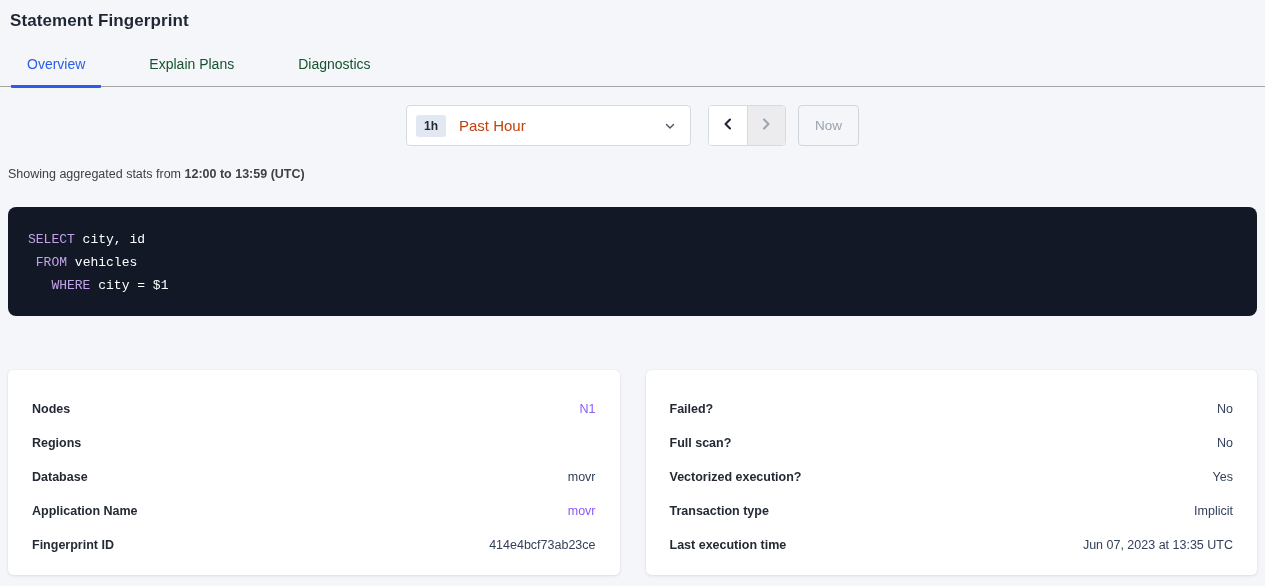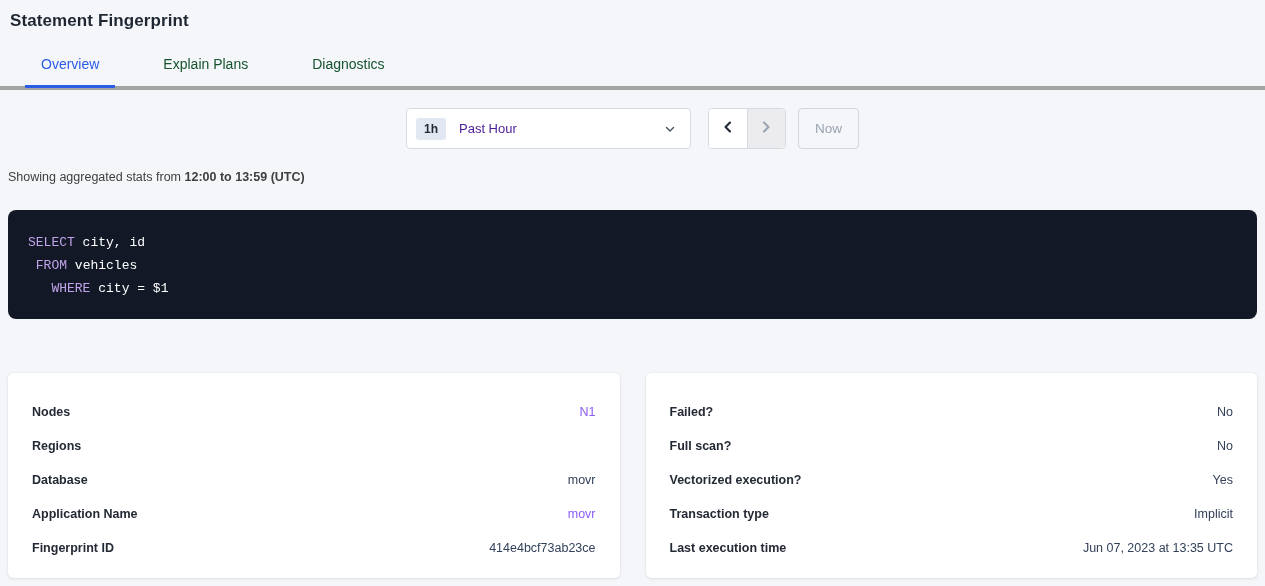--- a/index.html
+++ b/index.html
@@ -18,22 +18,22 @@
     font-size: 17px;
     font-weight: 700;
     color: #1f2733;
     letter-spacing: 0.1px;
   }
 
   
   .tabbar {
     display: flex;
     margin-top: 25px;
-    padding-left: 25px;
-    border-bottom: 4px solid #a3a3a3;
+    padding-left: 11px;
+    border-bottom: 1px solid #a3a3a3;
   }
   .tab {
     padding: 0 16px 13px;
     margin-right: 32px;
     font-size: 14px;
     color: #14532d;
     cursor: pointer;
     border-bottom: 3px solid transparent;
     margin-bottom: -2px;
   }
@@ -63,21 +63,21 @@
   }
   .time-badge {
     background: #e2e8f2;
     border-radius: 3px;
     padding: 4px 8px;
     font-size: 12px;
     font-weight: 700;
     color: #242a35;
     margin-right: 13px;
   }
-  .time-label { font-size: 13px; color: #4c1d95; }
+  .time-label { font-size: 15px; color: #c2410c; }
   .time-chevron { margin-left: auto; display: flex; color: #475264; }
 
   .arrow-group {
     display: flex;
     margin-left: 17px;
     border: 1px solid #d6dbe3;
     border-radius: 4px;
     overflow: hidden;
     background: #ffffff;
     height: 41px;

